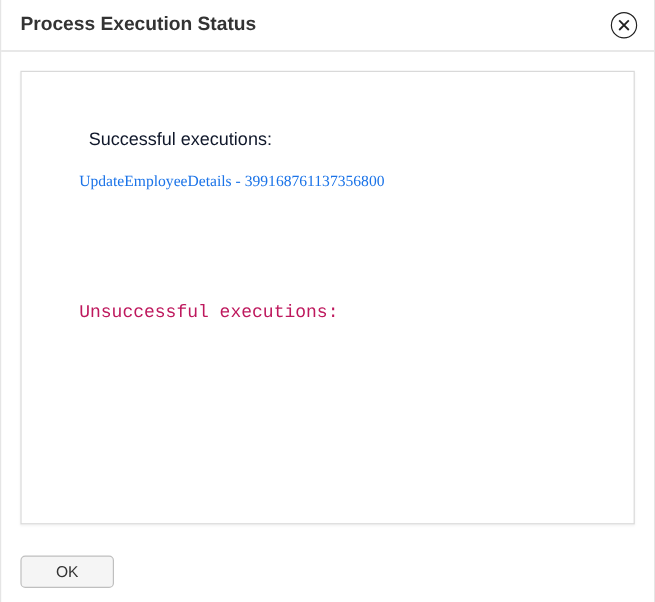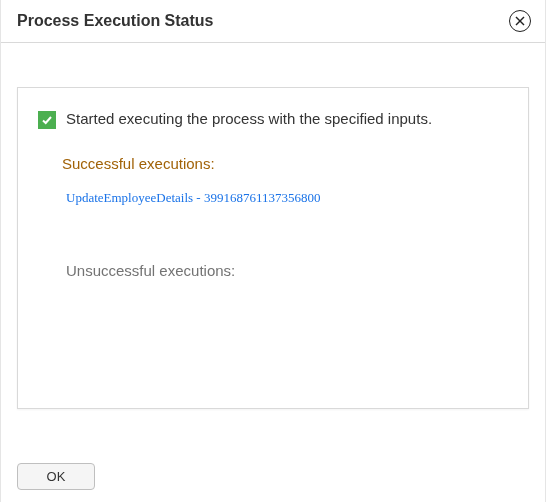--- a/index.html
+++ b/index.html
@@ -8,21 +8,20 @@
     width: 546px; height: 502px;
     font-family: "Segoe UI", Arial, sans-serif;
     background: #fff;
     color: #333;
   }
   .dialog {
     width: 546px; height: 502px;
     display: flex; flex-direction: column;
     border-left: 1px solid #e5e5e5;
     border-right: 1px solid #e5e5e5;
-    gap: 28px;
   }
   .titlebar {
     display: flex; align-items: center; justify-content: space-between;
     padding: 10px 14px 10px 16px;
     border-bottom: 1px solid #d9d9d9;
   }
   .titlebar h1 {
     margin: 0;
     font-size: 16px;
     font-weight: 600;
@@ -60,38 +59,39 @@
     flex: 0 0 18px;
     margin-top: 1px;
   }
   .check-badge svg { width: 12px; height: 12px; display: block; }
   .status-text {
     font-size: 15px;
     color: #333;
   }
   .section-label {
     font-size: 15px;
-    color: #a16207;
+    color: #0f172a;
     margin-top: 26px;
-    margin-left: 24px;
+    margin-left: 36px;
   }
   .exec-link {
     font-size: 13px;
     color: #1a73e8;
     margin-top: 18px;
     margin-left: 28px;
     cursor: pointer;
     display: inline-block;
     font-family: Liberation Serif, serif;
   }
   .unsuccessful-label {
     font-size: 15px;
-    color: #737373;
-    margin-top: 56px;
+    color: #be185d;
+    margin-top: 92px;
     margin-left: 28px;
+    font-family: Liberation Mono, monospace;
   }
   .footer {
     display: flex; justify-content: flex-start;
     padding: 10px 16px 12px;
   }
   .ok-btn {
     min-width: 78px;
     padding: 5px 20px;
     font-size: 13px;
     color: #333;
@@ -112,28 +112,20 @@
       <svg viewBox="0 0 10 10">
         <line x1="1" y1="1" x2="9" y2="9" stroke="#222" stroke-width="1.5"></line>
         <line x1="9" y1="1" x2="1" y2="9" stroke="#222" stroke-width="1.5"></line>
       </svg>
     </button>
   </div>
 
   <div class="content-wrap">
     <div class="panel">
 
-      <div class="status-row">
-        <div class="check-badge">
-          <svg viewBox="0 0 12 12">
-            <polyline points="2,6.5 4.7,9 10,3" fill="none" stroke="#fff" stroke-width="2"></polyline>
-          </svg>
-        </div>
-        <div class="status-text">Started executing the process with the specified inputs.</div>
-      </div>
 
       <div class="section-label">Successful executions:</div>
 
       <a class="exec-link">UpdateEmployeeDetails - 399168761137356800</a>
 
       <div class="unsuccessful-label">Unsuccessful executions:</div>
 
     </div>
   </div>
 

